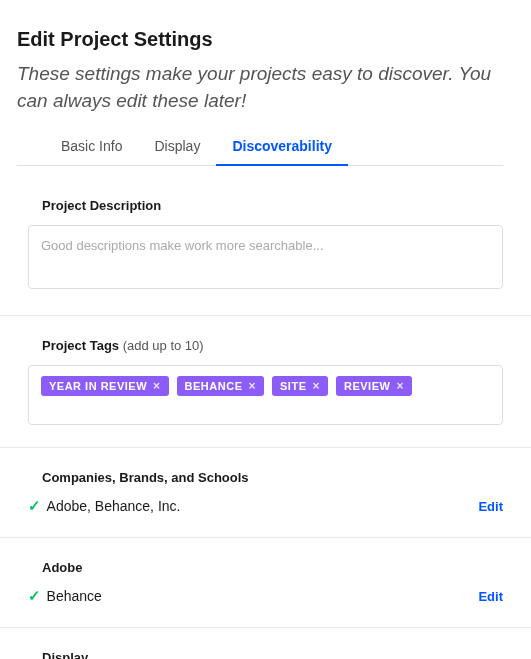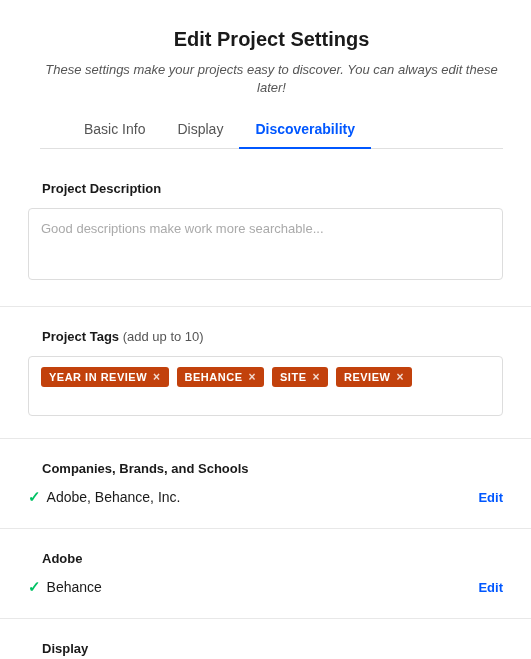--- a/index.html
+++ b/index.html
@@ -20,33 +20,32 @@
 
     .modal {
       width: 531px;
       min-height: 659px;
       background: #ffffff;
       display: flex;
       flex-direction: column;
     }
 
     .modal-header {
-      padding: 28px 28px 10px 40px;
-      text-align: center;
+      padding: 28px 28px 10px 17px;
     }
 
     .modal-title {
       font-size: 20px;
       font-weight: 700;
       color: #1a1a1a;
       margin-bottom: 10px;
     }
 
     .modal-subtitle {
-      font-size: 13px;
+      font-size: 19px;
       color: #555;
       font-style: italic;
       line-height: 1.4;
     }
 
     .tabs {
       display: flex;
       border-bottom: 1px solid #e0e0e0;
       margin: 14px 0 0 0;
       padding: 0 28px;
@@ -89,21 +88,21 @@
 
     .section-sublabel {
       font-size: 13px;
       font-weight: 400;
       color: #555;
       text-align: right;
     }
 
     .description-textarea {
       width: 100%;
-      height: 72px;
+      height: 64px;
       border: 1px solid #ddd;
       border-radius: 4px;
       padding: 12px;
       font-size: 13px;
       color: #aaa;
       resize: none;
       outline: none;
       font-family: inherit;
       background: #fff;
     }
@@ -120,21 +119,21 @@
       background: #fff;
       display: flex;
       flex-wrap: wrap;
       gap: 8px;
       align-items: flex-start;
     }
 
     .tag {
       display: inline-flex;
       align-items: center;
-      background: #c2410c;
+      background: #8b5cf6;
       color: #fff;
       border-radius: 3px;
       padding: 4px 8px;
       font-size: 11px;
       font-weight: 600;
       letter-spacing: 0.5px;
       gap: 6px;
     }
 
     .tag-remove {

